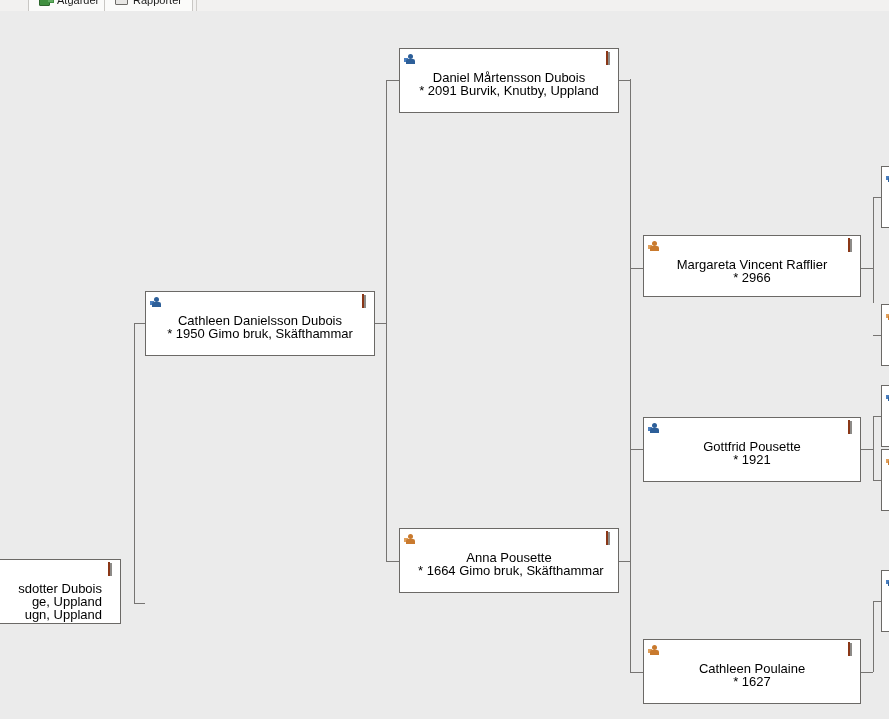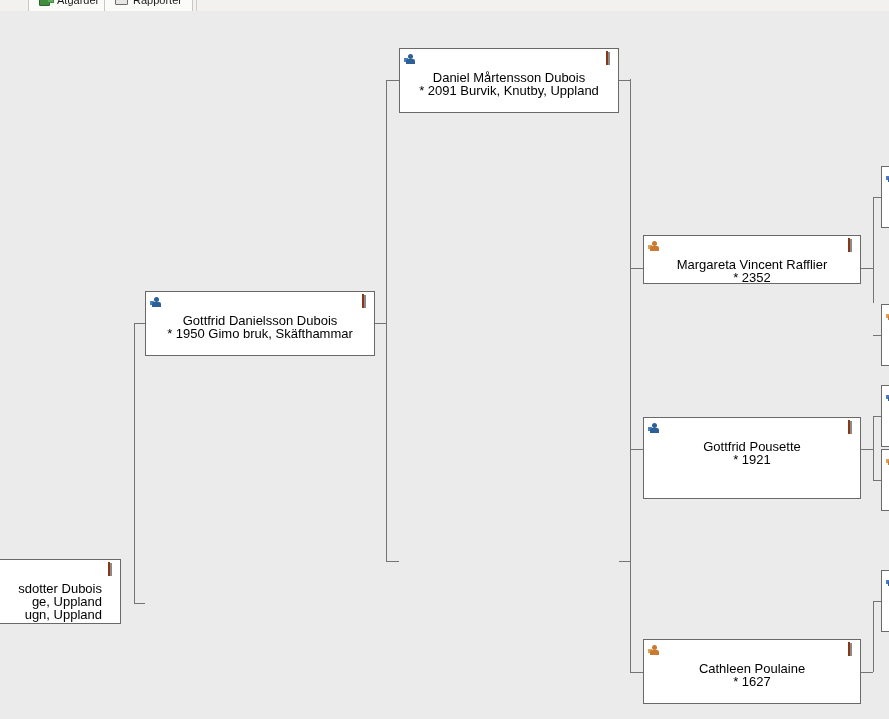--- a/index.html
+++ b/index.html
@@ -225,46 +225,58 @@
       </div>
     </div>
     <div class="card" style="left: 145px; top: 280px; width: 230px; height: 65px;">
       <span class="sex-icon sex-male">
         <span class="tag"></span>
         <span class="head"></span>
         <span class="body"></span>
       </span>
       <span class="marker"><span class="up"></span><span class="down"></span></span>
       <div class="card-text">
-        <div class="card-name">Gottfrid Danielsson Dubois</div>
+        <div class="card-name">Cathleen Danielsson Dubois</div>
         <div class="card-birth">* 1950 Gimo bruk, Skäfthammar</div>
       </div>
     </div>
-    <div class="card" style="left: 643px; top: 224px; width: 218px; height: 49px;">
+    <div class="card" style="left: 643px; top: 224px; width: 218px; height: 62px;">
       <span class="sex-icon sex-female">
         <span class="tag"></span>
         <span class="head"></span>
         <span class="body"></span>
       </span>
       <span class="marker"><span class="up"></span><span class="down"></span></span>
       <div class="card-text">
         <div class="card-name">Margareta Vincent Rafflier</div>
-        <div class="card-birth">* 2352</div>
-      </div>
-    </div>
-    <div class="card" style="left: 643px; top: 406px; width: 218px; height: 82px;">
+        <div class="card-birth">* 2966</div>
+      </div>
+    </div>
+    <div class="card" style="left: 643px; top: 406px; width: 218px; height: 65px;">
       <span class="sex-icon sex-male">
         <span class="tag"></span>
         <span class="head"></span>
         <span class="body"></span>
       </span>
       <span class="marker"><span class="up"></span><span class="down"></span></span>
       <div class="card-text">
         <div class="card-name">Gottfrid Pousette</div>
         <div class="card-birth">* 1921</div>
+      </div>
+    </div>
+    <div class="card" style="left: 399px; top: 517px; width: 220px; height: 65px;">
+      <span class="sex-icon sex-female">
+        <span class="tag"></span>
+        <span class="head"></span>
+        <span class="body"></span>
+      </span>
+      <span class="marker"><span class="up"></span><span class="down"></span></span>
+      <div class="card-text">
+        <div class="card-name">Anna Pousette</div>
+        <div class="card-birth">* 1664 Gimo bruk, Skäfthammar</div>
       </div>
     </div>
     <div class="card" style="left: 643px; top: 628px; width: 218px; height: 65px;">
       <span class="sex-icon sex-female">
         <span class="tag"></span>
         <span class="head"></span>
         <span class="body"></span>
       </span>
       <span class="marker"><span class="up"></span><span class="down"></span></span>
       <div class="card-text">

